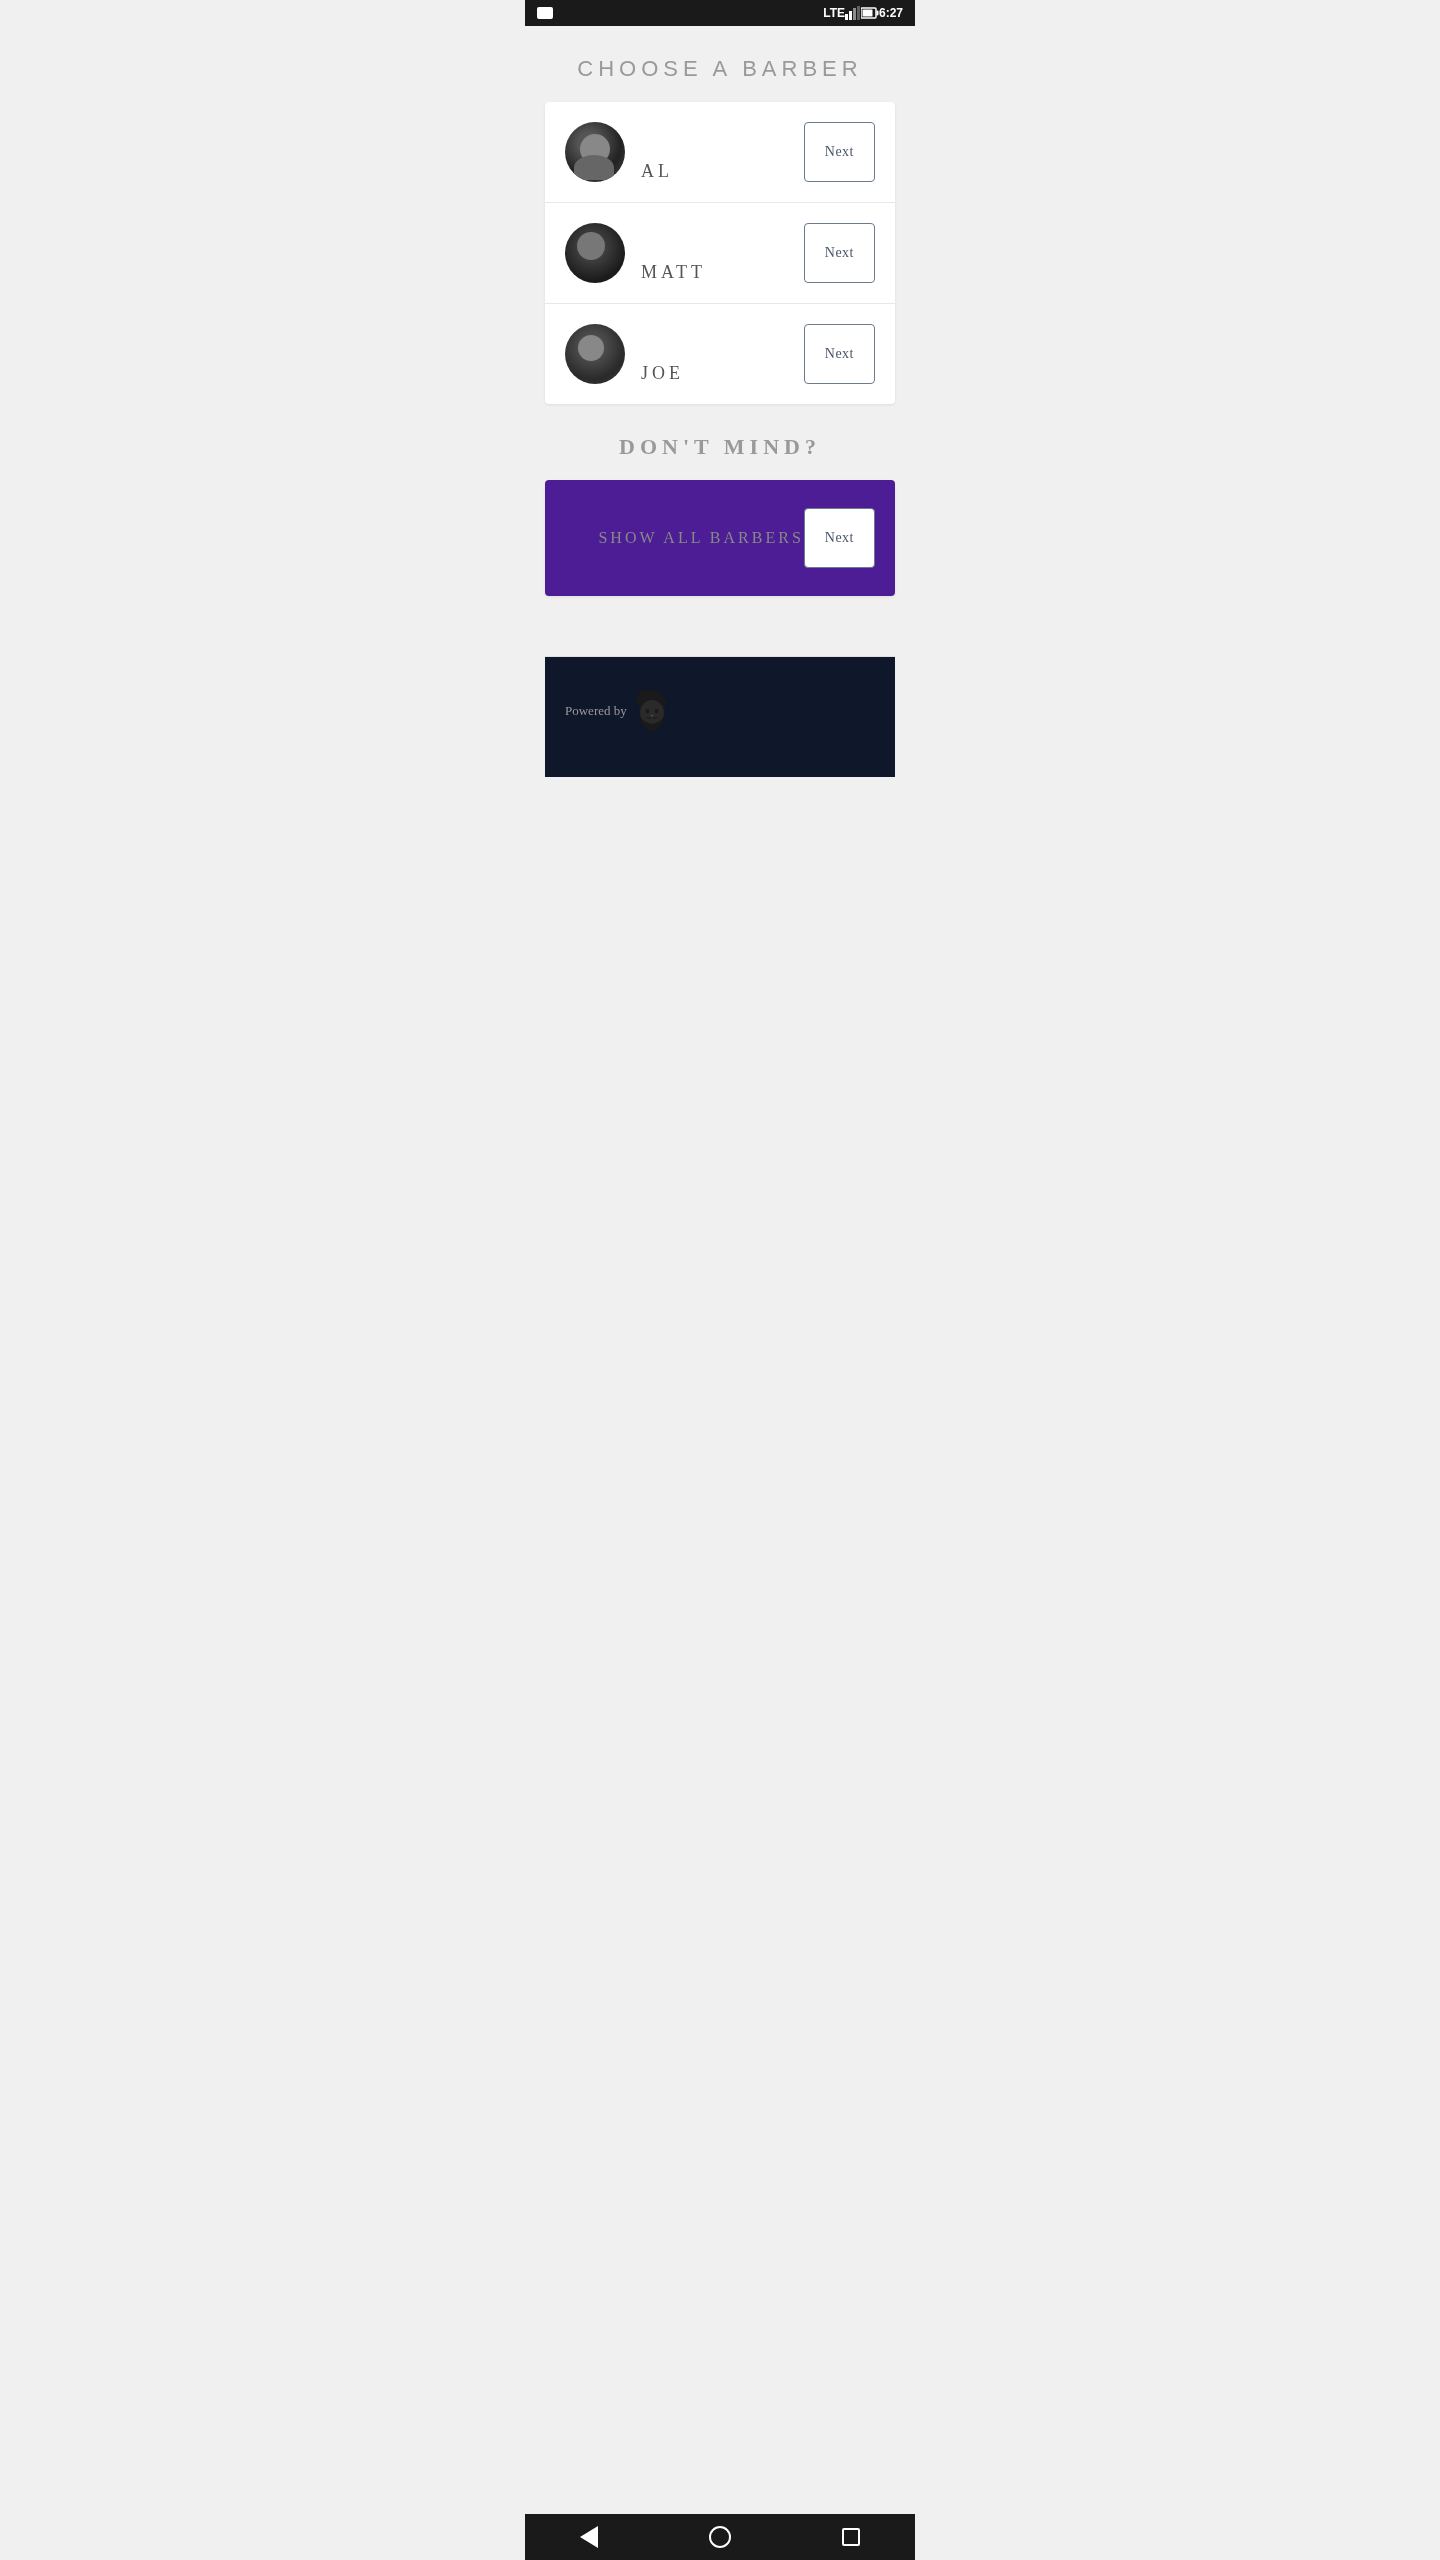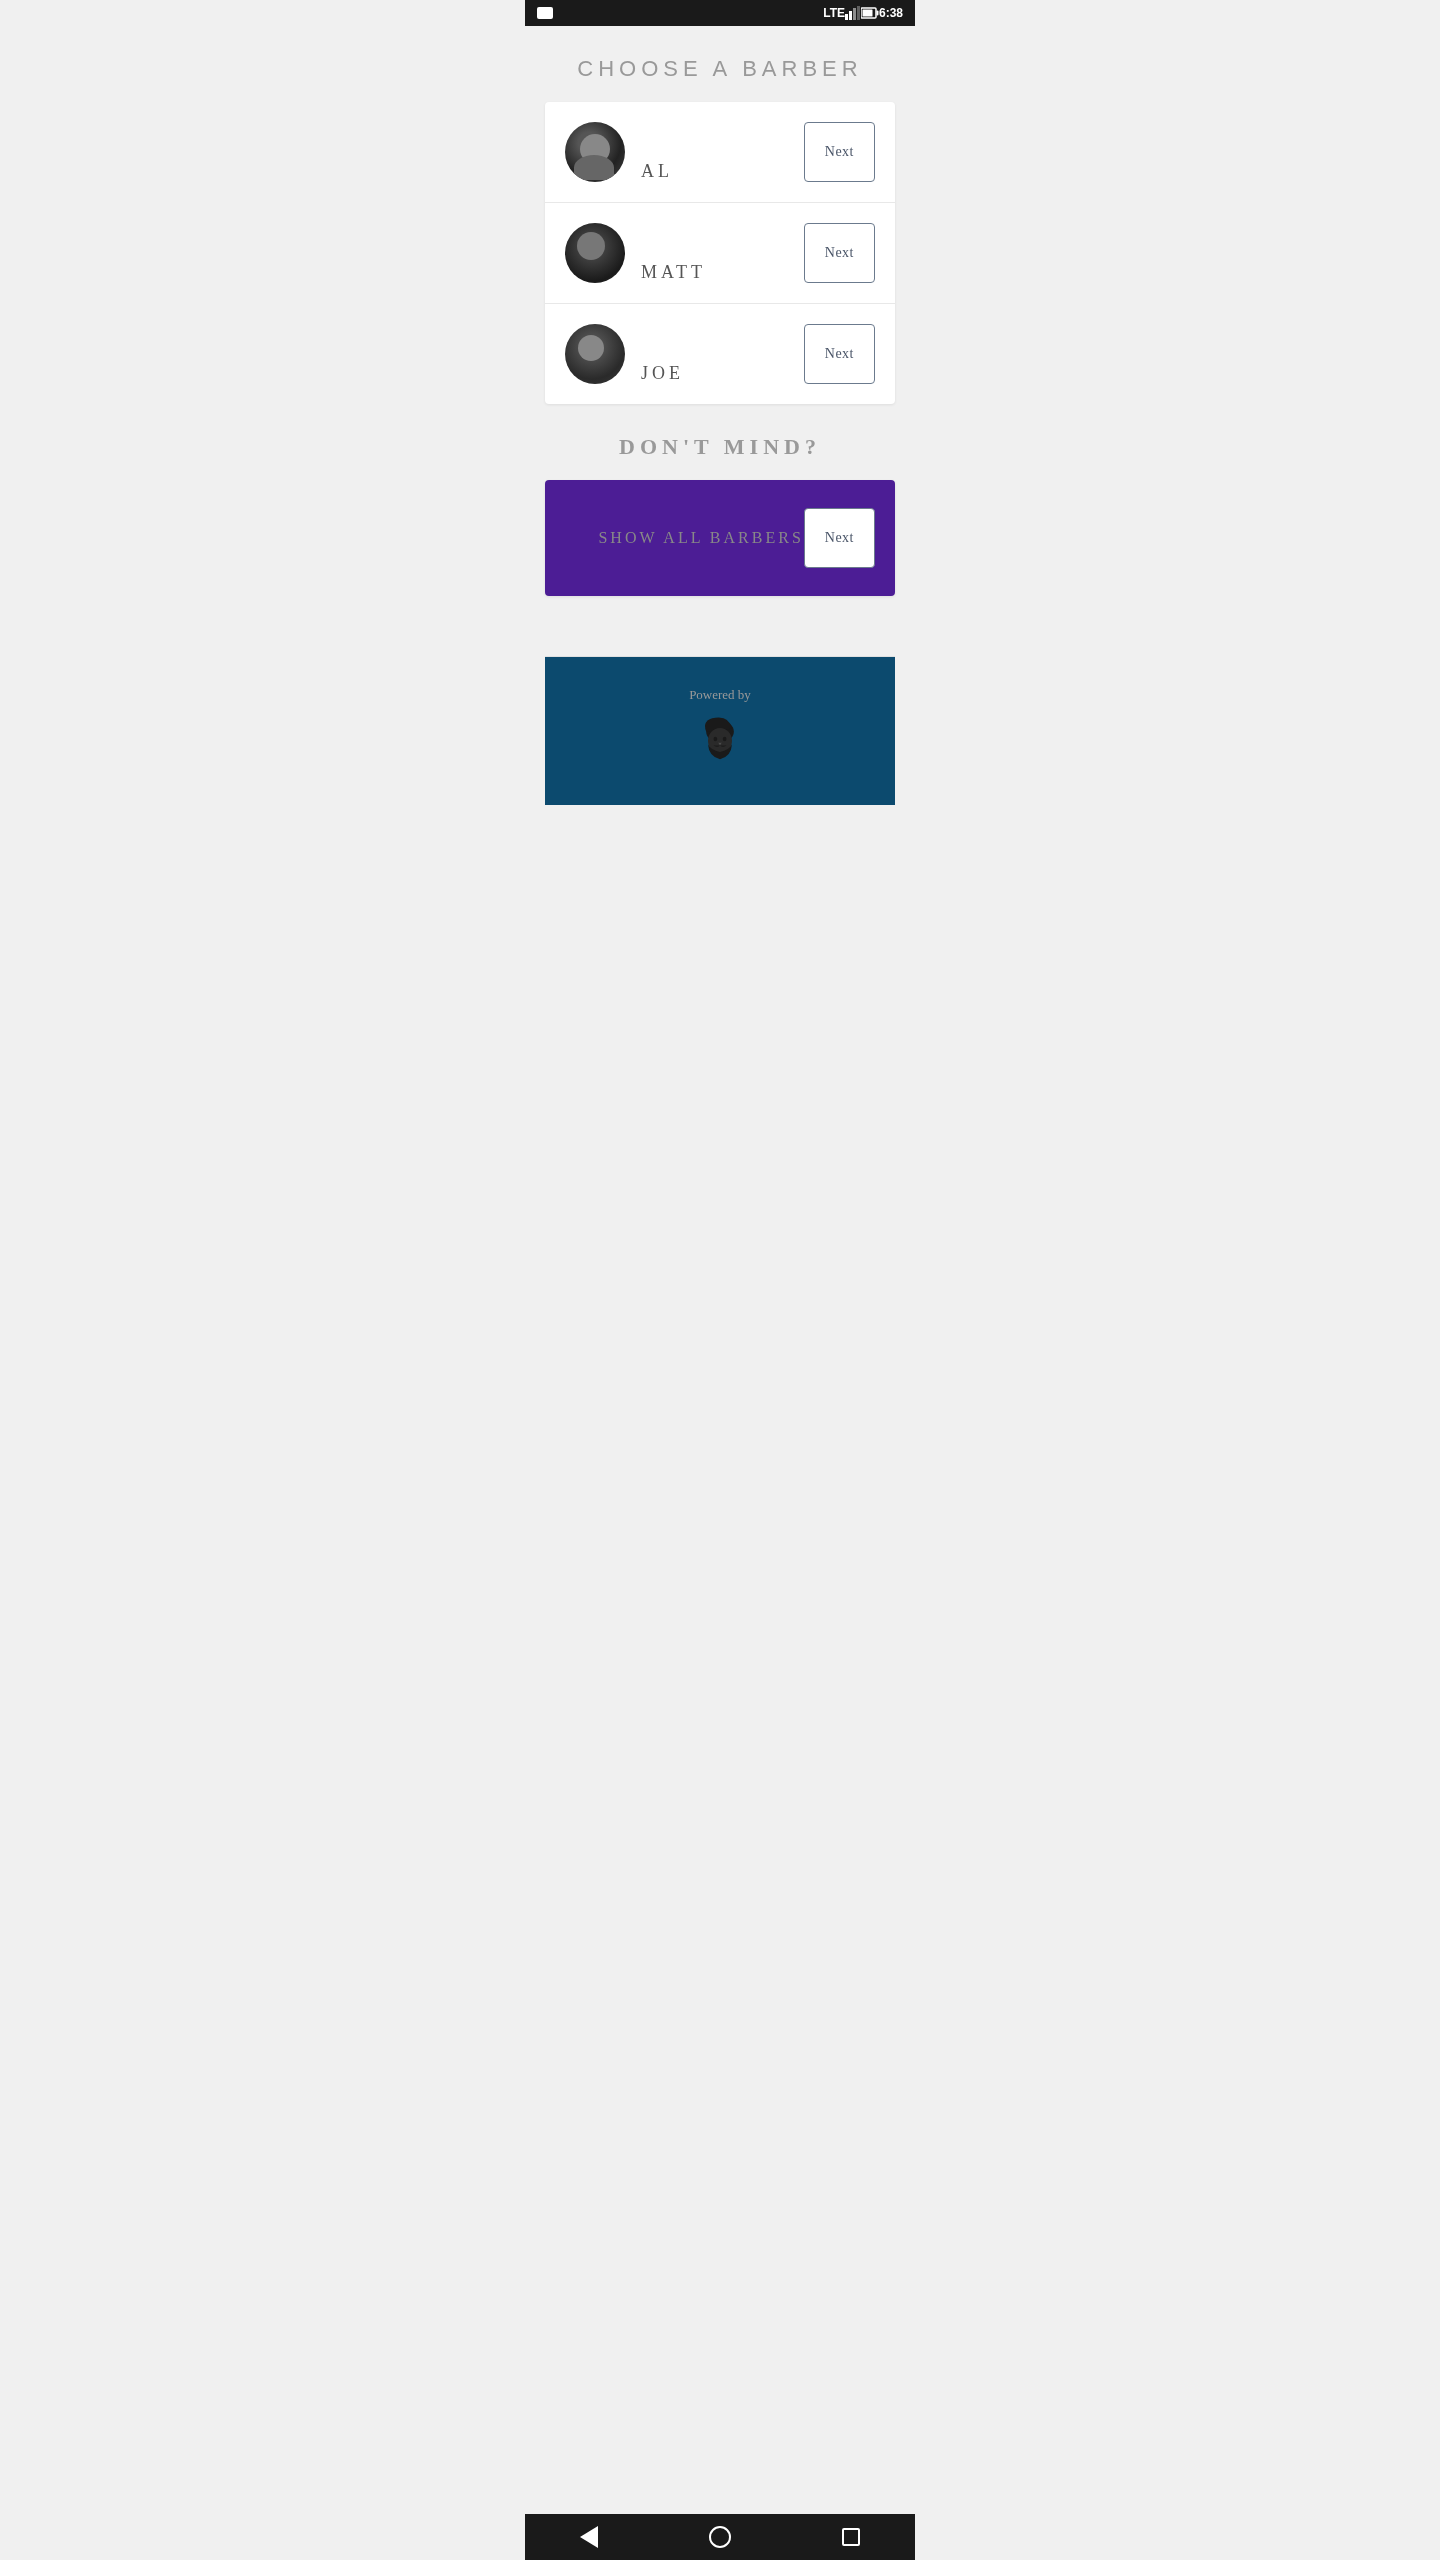--- a/index.html
+++ b/index.html
@@ -224,26 +224,26 @@
       letter-spacing: 3px;
       color: #888;
       text-transform: uppercase;
       font-weight: 300;
       font-family: Georgia, serif;
     }
 
     
     .footer-section {
       width: 100%;
-      background: #0c4a6e;
+      background: #0f172a;
       margin-top: 60px;
       border-top: 1px solid #e0e0e0;
       padding: 30px 20px;
       display: flex;
-      flex-direction: column;
+      flex-direction: row;
       align-items: center;
     }
 
     .powered-by-text {
       font-size: 13px;
       color: #999;
       font-family: Georgia, serif;
       margin-bottom: 12px;
     }
 
@@ -306,21 +306,21 @@
       <rect x="0" y="8" width="3" height="6" fill="white"></rect>
       <rect x="4" y="5" width="3" height="9" fill="white"></rect>
       <rect x="8" y="2" width="3" height="12" fill="white" opacity="0.5"></rect>
       <rect x="12" y="0" width="3" height="14" fill="white" opacity="0.3"></rect>
     </svg>
     <svg width="18" height="12" viewBox="0 0 18 12">
       <rect x="0" y="1" width="15" height="10" rx="1" fill="none" stroke="white" stroke-width="1.5"></rect>
       <rect x="15.5" y="3.5" width="2" height="5" rx="1" fill="white"></rect>
       <rect x="1.5" y="2.5" width="10" height="7" rx="0.5" fill="white"></rect>
     </svg>
-    <span>6:38</span>
+    <span>6:27</span>
   </div>
 </div>
 
 <div class="main-content">
   <h1 class="page-title">CHOOSE A BARBER</h1>
 
   <div class="barbers-card">
 
     <div class="barber-row">
       <div class="barber-avatar avatar-al"></div>

